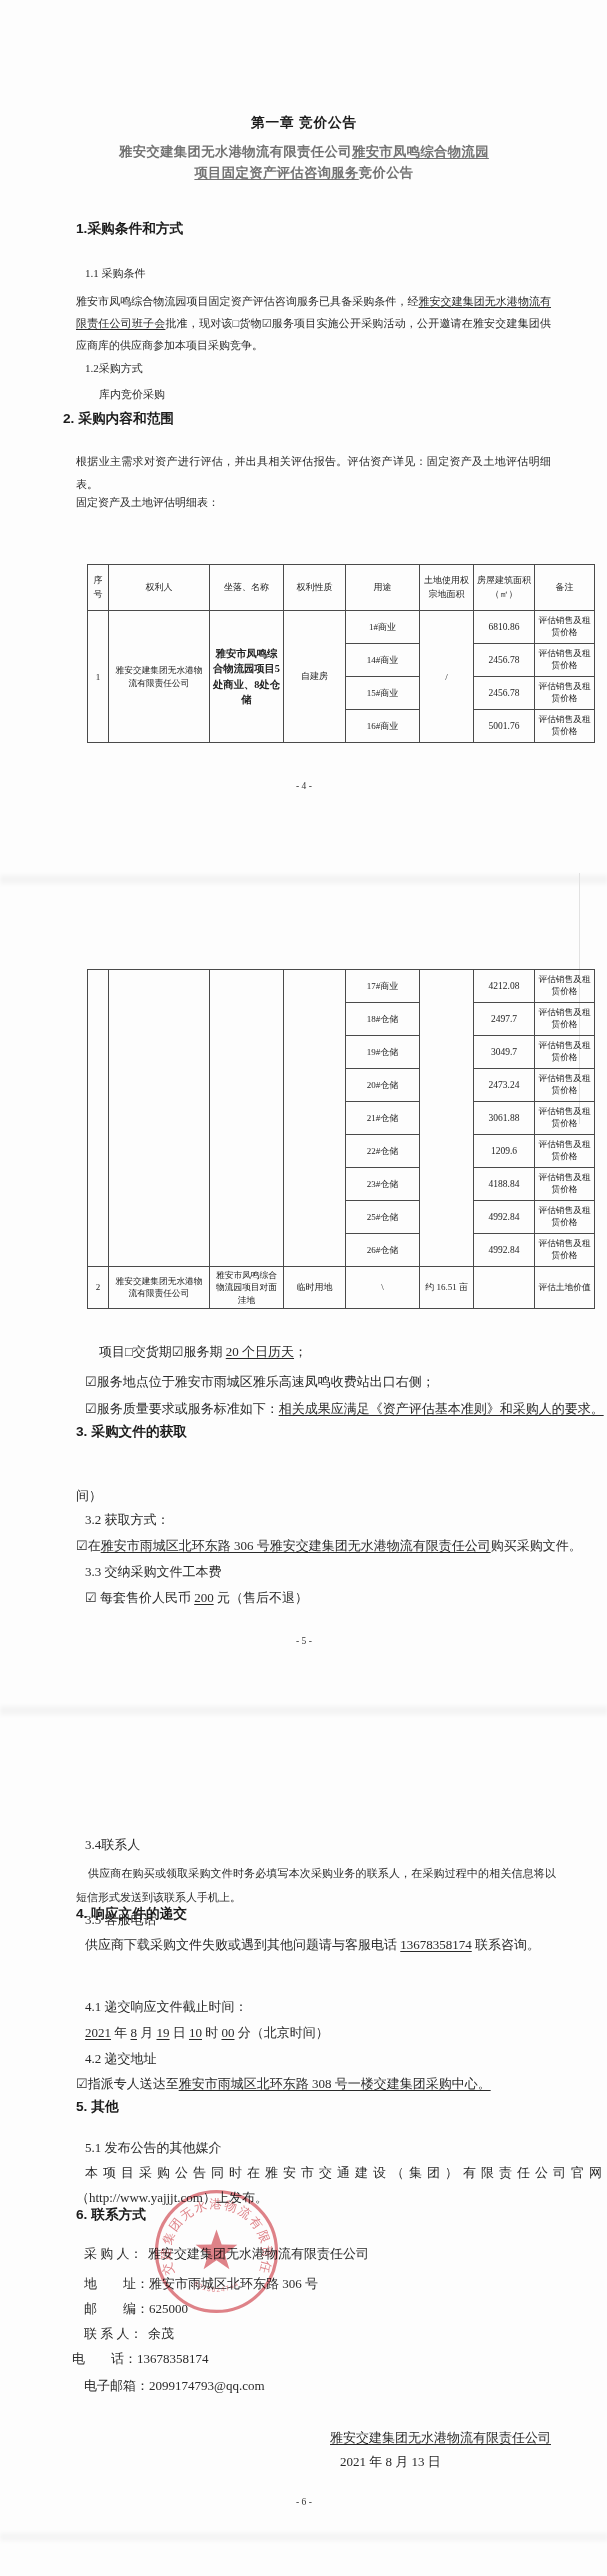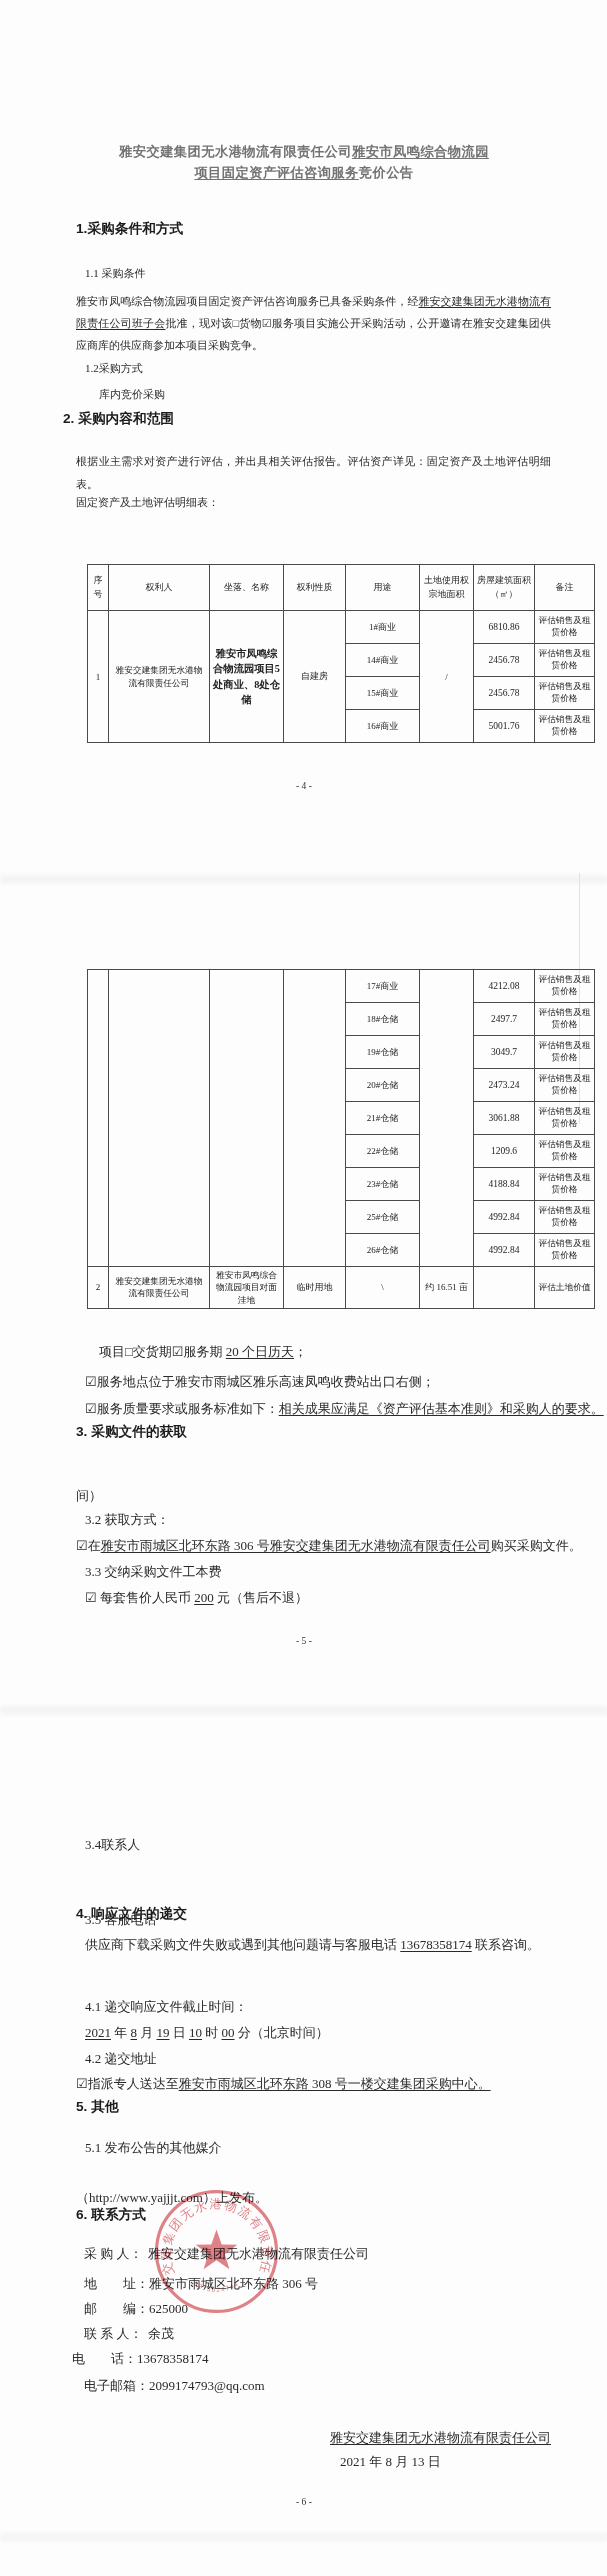--- a/index.html
+++ b/index.html
@@ -31,20 +31,21 @@
 </head>
 <body>
 
 <div class="doc">
 
   <div class="abs noise" style="top:875px;left:0;width:608px;height:9px;"></div>
   <div class="abs noise" style="top:1706px;left:0;width:608px;height:9px;"></div>
   <div class="abs noise" style="top:2533px;left:0;width:608px;height:7.6px;"></div>
   <div class="abs" style="top:873px;left:579px;width:0.8px;height:251px;background:#e2e2e2;"></div>
 
+  <div class="abs center chapter" style="top:114px;">第一章  竞价公告</div>
 
   <div class="abs center doctitle" style="top:143px;"><span>雅安交建集团无水港物流有限责任公司</span><span class="u">雅安市凤鸣综合物流园</span></div>
   <div class="abs center doctitle" style="top:164px;"><span class="u">项目固定资产评估咨询服务</span><span>竞价公告</span></div>
 
   <div class="abs h1" style="top:220px;left:76px;">1.采购条件和方式</div>
   <div class="abs sub" style="top:266px;left:85px;">1.1 采购条件</div>
 
   <div class="abs body" style="top:290px;left:76px;width:475px;"><span>雅安市凤鸣综合物流园项目固定资产评估咨询服务已具备采购条件，经</span><span class="u">雅安交建集团无水港物流有限责任公司班子会</span><span>批准，现对该□货物☑服务项目实施公开采购活动，公开邀请在雅安交建集团供应商库的供应商参加本项目采购竞争。</span></div>
 
   <div class="abs sub" style="top:361px;left:85px;">1.2采购方式</div>
@@ -191,31 +192,33 @@
 
   <div class="abs line" style="top:1511px;left:85px;">3.2 获取方式：</div>
   <div class="abs line" style="top:1537px;left:76px;"><span>☑在</span><span class="u">雅安市雨城区北环东路 306 号雅安交建集团无水港物流有限责任公司</span><span>购买采购文件。</span></div>
 
   <div class="abs line" style="top:1563px;left:85px;">3.3 交纳采购文件工本费</div>
   <div class="abs line" style="top:1589px;left:85px;"><span>☑ 每套售价人民币 </span><span class="u">200</span><span> 元（售后不退）</span></div>
 
   <div class="abs center pagenum" style="top:1636px;">- 5 -</div>
 
   <div class="abs line" style="top:1836px;left:85px;">3.4联系人</div>
+  <div class="abs body" style="top:1861px;left:76px;width:480px;line-height:24px;text-indent:12px;">供应商在购买或领取采购文件时务必填写本次采购业务的联系人，在采购过程中的相关信息将以短信形式发送到该联系人手机上。</div>
   <div class="abs line" style="top:1911px;left:85px;">3.5 客服电话</div>
   <div class="abs line" style="top:1936px;left:85px;"><span>供应商下载采购文件失败或遇到其他问题请与客服电话 </span><span class="u">13678358174</span><span> 联系咨询。</span></div>
 
   <div class="abs h1" style="top:1905px;left:76px;">4. 响应文件的递交</div>
   <div class="abs line" style="top:1998px;left:85px;">4.1 递交响应文件截止时间：</div>
   <div class="abs line" style="top:2024px;left:85px;"><span class="u">2021</span><span> 年 </span><span class="u">8</span><span> 月 </span><span class="u">19</span><span> 日 </span><span class="u">10</span><span> 时 </span><span class="u">00</span><span> 分（北京时间）</span></div>
   <div class="abs line" style="top:2050px;left:85px;">4.2 递交地址</div>
   <div class="abs line" style="top:2075px;left:76px;"><span>☑指派专人送达至</span><span class="u">雅安市雨城区北环东路 308 号一楼交建集团采购中心。</span></div>
 
   <div class="abs h1" style="top:2098px;left:76px;">5. 其他</div>
   <div class="abs line" style="top:2139px;left:85px;">5.1 发布公告的其他媒介</div>
+  <div class="abs line wide" style="top:2164px;left:85px;">本项目采购公告同时在雅安市交通建设（集团）有限责任公司官网</div>
   <div class="abs line" style="top:2189px;left:76px;">（http://www.yajjjt.com）上发布。</div>
 
   <div class="abs h1" style="top:2206px;left:76px;">6. 联系方式</div>
 
   <div class="abs line contact" style="top:2245px;left:84px;"><span class="lbl">采 购 人：</span><span>雅安交建集团无水港物流有限责任公司</span></div>
   <div class="abs line contact" style="top:2275px;left:84px;"><span class="lbl">地　　址：</span><span>雅安市雨城区北环东路 306 号</span></div>
   <div class="abs line contact" style="top:2300px;left:84px;"><span class="lbl">邮　　编：</span><span>625000</span></div>
   <div class="abs line contact" style="top:2325px;left:84px;"><span class="lbl">联 系 人：</span><span>余茂</span></div>
   <div class="abs line contact" style="top:2350px;left:72px;"><span class="lbl">电　　话：</span><span>13678358174</span></div>
   <div class="abs line contact" style="top:2377px;left:84px;"><span class="lbl">电子邮箱：</span><span>2099174793@qq.com</span></div>

